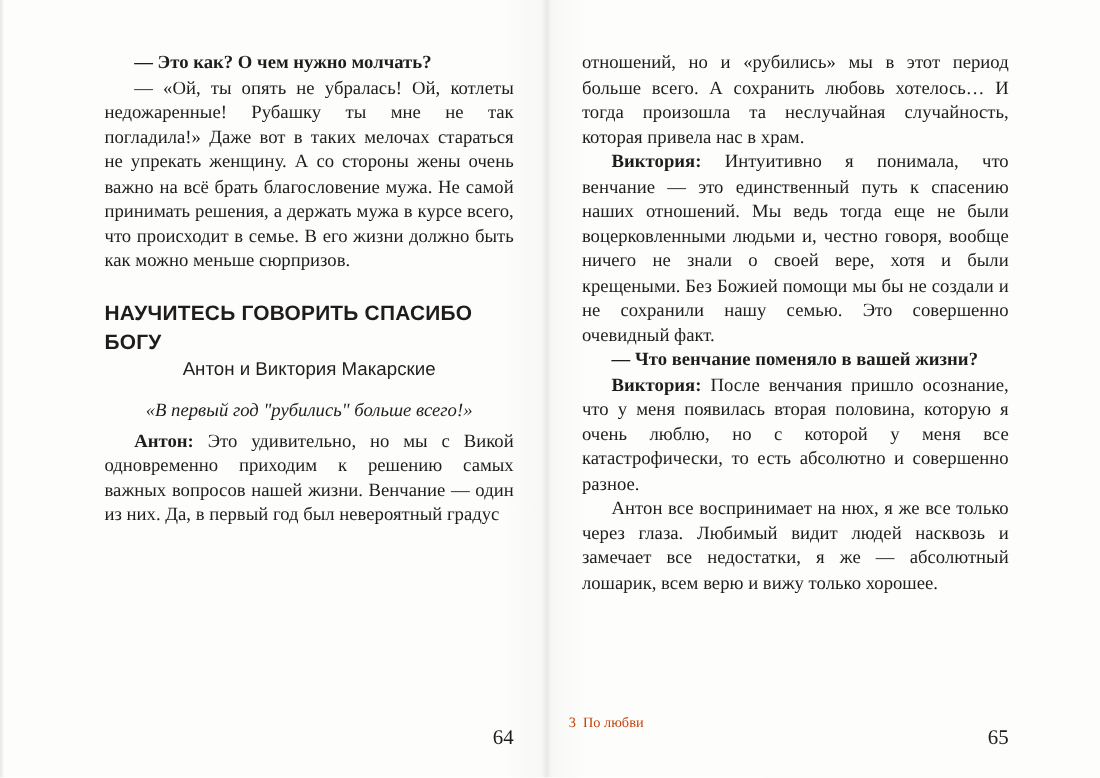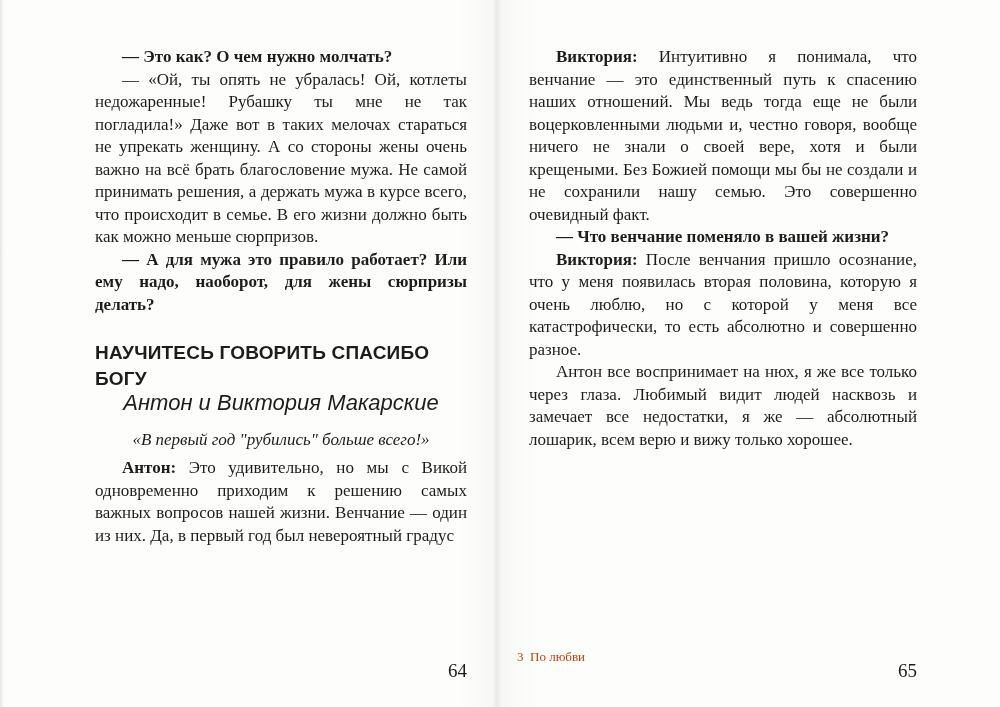--- a/index.html
+++ b/index.html
@@ -49,22 +49,21 @@
     font-weight: 700;
     font-size: 19px;
     line-height: 26px;
     text-align: left;
     text-indent: 0;
     letter-spacing: 0.2px;
     margin: 24px 0 0 0;
   }
   .page-text p.subheading {
     font-family: "Liberation Sans", "DejaVu Sans", sans-serif;
-    font-style: italic;
-    font-size: 22px;
+    font-size: 17px;
     line-height: 22px;
     text-align: center;
     text-indent: 0;
     margin: 0 0 14px 0;
   }
   .page-text p.epigraph {
     font-style: italic;
     font-size: 17px;
     line-height: 23px;
     text-align: center;
@@ -93,27 +92,27 @@
 </head>
 <body>
 
 <div class="spread">
   <div class="edge-left"></div>
   <div class="gutter"></div>
 
   <div id="left-text" class="page-text">
       <p class="q">— Это как? О чем нужно молчать?</p>
       <p class="p">— «Ой, ты опять не убралась! Ой, котлеты недожаренные! Рубашку ты мне не так погладила!» Даже вот в таких мелочах стараться не упрекать женщину. А со стороны жены очень важно на всё брать благословение мужа. Не самой принимать решения, а держать мужа в курсе всего, что происходит в семье. В его жизни должно быть как можно меньше сюрпризов.</p>
-      <p class="q">— А для мужа это правило работает? Или ему надо, наоборот, для жены сюрпризы делать?</p>
       <p class="heading">НАУЧИТЕСЬ ГОВОРИТЬ СПАСИБО БОГУ</p>
       <p class="subheading">Антон и Виктория Макарские</p>
       <p class="epigraph">«В первый год "рубились" больше всего!»</p>
       <p class="speaker"><b class="speaker">Антон:</b> Это удивительно, но мы с Викой одновременно приходим к решению самых важных вопросов нашей жизни. Венчание — один из них. Да, в первый год был невероятный градус</p>
     </div>
   <div id="right-text" class="page-text">
+      <p class="cont">отношений, но и «рубились» мы в этот период больше всего. А сохранить любовь хотелось… И тогда произошла та неслучайная случайность, которая привела нас в храм.</p>
       <p class="speaker"><b class="speaker">Виктория:</b> Интуитивно я понимала, что венчание — это единственный путь к спасению наших отношений. Мы ведь тогда еще не были воцерковленными людьми и, честно говоря, вообще ничего не знали о своей вере, хотя и были крещеными. Без Божией помощи мы бы не создали и не сохранили нашу семью. Это совершенно очевидный факт.</p>
       <p class="q">— Что венчание поменяло в вашей жизни?</p>
       <p class="speaker"><b class="speaker">Виктория:</b> После венчания пришло осознание, что у меня появилась вторая половина, которую я очень люблю, но с которой у меня все катастрофически, то есть абсолютно и совершенно разное.</p>
       <p class="p">Антон все воспринимает на нюх, я же все только через глаза. Любимый видит людей насквозь и замечает все недостатки, я же — абсолютный лошарик, всем верю и вижу только хорошее.</p>
     </div>
 
   <div id="left-folio" class="folio">64</div>
   <div id="right-folio" class="folio">65</div>
   <div id="signature" class="signature">3  По любви</div>
 </div>

